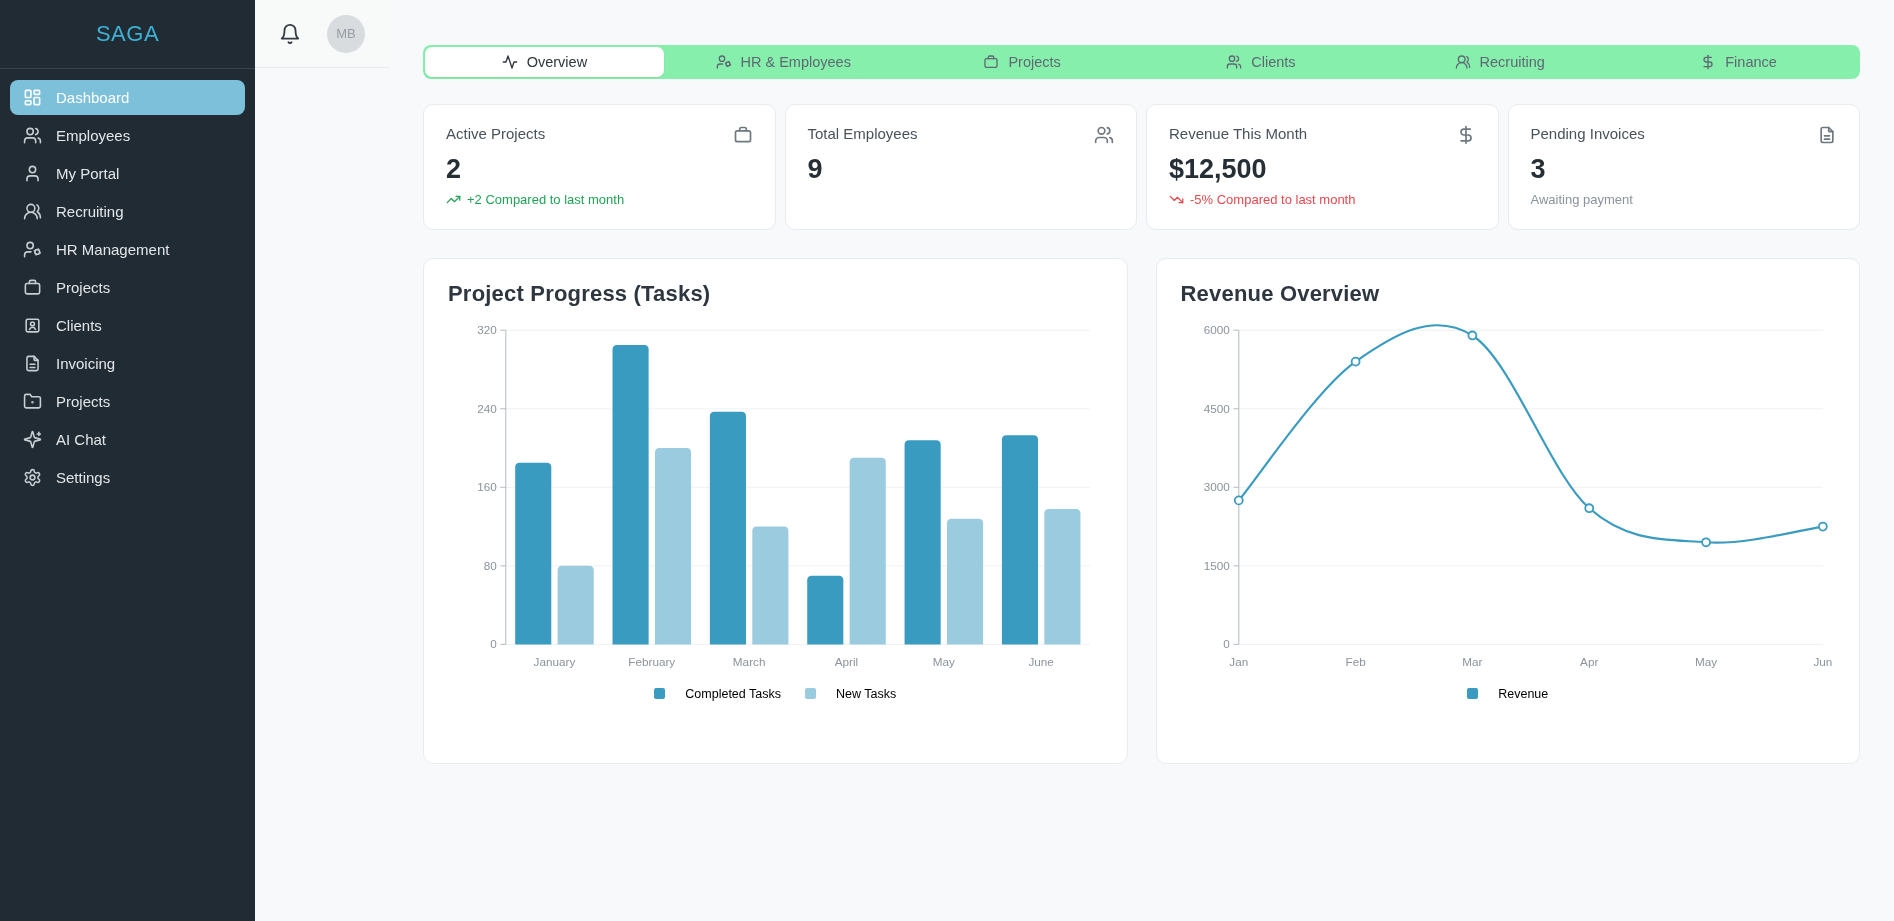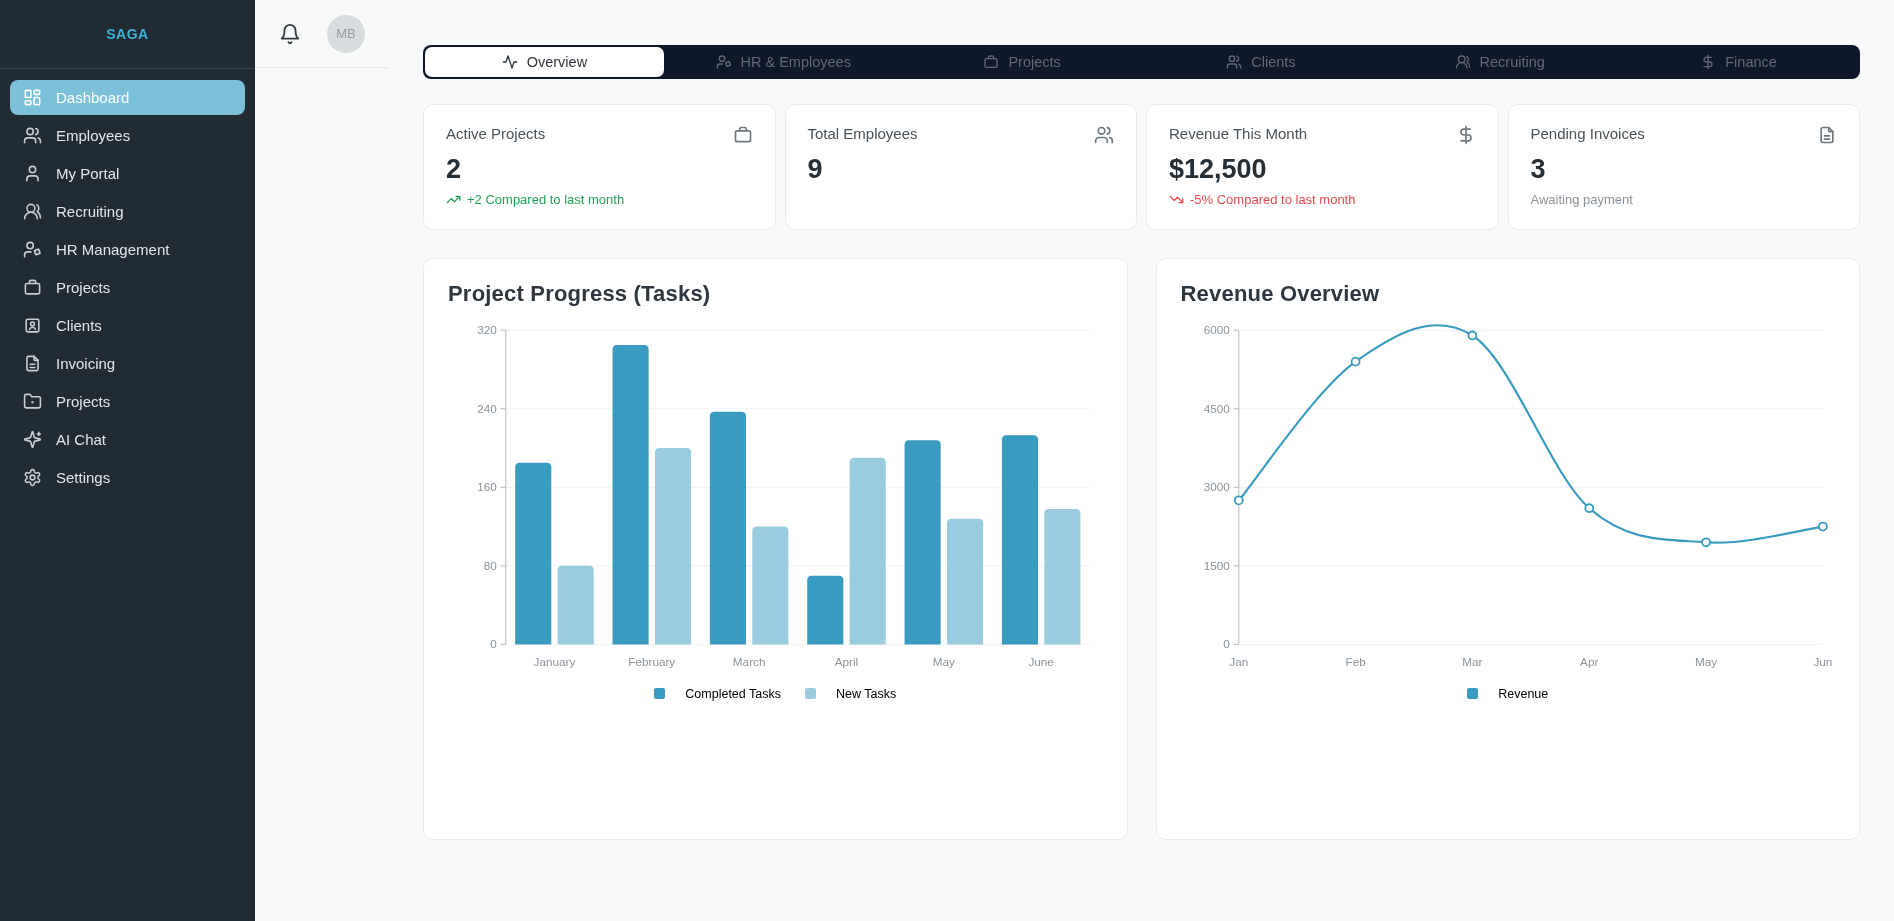--- a/index.html
+++ b/index.html
@@ -2,21 +2,21 @@
 <html><head>
 <meta charset="utf-8">
 <style>
   *{margin:0;padding:0;box-sizing:border-box}
   html,body{width:1894px;height:921px}
   body{font-family:"Liberation Sans","DejaVu Sans",sans-serif;background:#f7f9fa;overflow:hidden;-webkit-font-smoothing:antialiased}
   .app{display:flex;width:100%;height:100%}
 
   
   .sidebar{width:255px;background:#212b33;flex-shrink:0;display:flex;flex-direction:column}
-  .logo{height:68px;display:flex;align-items:center;justify-content:center;color:#3eb1d6;font-size:14px;font-weight:700;letter-spacing:.5px}
+  .logo{height:68px;display:flex;align-items:center;justify-content:center;color:#3eb1d6;font-size:22px;font-weight:400;letter-spacing:.5px}
   .sidebar-divider{border-top:1px solid #3a444c}
   .nav{padding:11px 10px;display:flex;flex-direction:column;gap:3px}
   .nav-item{display:flex;align-items:center;gap:14px;padding:8px 13px;border-radius:8px;color:#e2e6e9;font-size:15px;cursor:pointer}
   .nav-item .icon{width:19px;height:19px;color:#c6cdd3;display:inline-flex;flex-shrink:0}
   .nav-item.active{background:#7cc0da;color:#fff}
   .nav-item.active .icon{color:#fff}
   .icon svg{width:100%;height:100%;display:block}
 
   
   .main{flex:1;display:flex;flex-direction:row;min-width:0}
@@ -25,39 +25,39 @@
   .avatar{width:38px;height:38px;border-radius:50%;background:#d8dcde;color:#969da4;font-size:13px;font-weight:500;display:flex;align-items:center;justify-content:center;cursor:pointer}
   .content{flex:1;padding:26px 34px 24px;overflow:auto}
 
   .page-header{display:flex;justify-content:space-between;align-items:flex-start}
   h1{font-size:31px;color:#2e373f;font-weight:700;letter-spacing:.2px}
   .subtitle{margin-top:9px;font-size:15px;color:#8d959d}
   .export-btn{display:flex;align-items:center;gap:10px;background:#3d9ec1;color:#fff;border:none;border-radius:8px;height:40px;padding:0 19px;font-size:15px;margin-top:12px;cursor:pointer;font-family:inherit}
   .export-btn .icon{width:17px;height:17px;display:inline-flex}
 
   
-  .tabs{display:flex;background:#0f172a;border-radius:8px;margin-top:19px;padding:2px;height:34px}
+  .tabs{display:flex;background:#86efac;border-radius:8px;margin-top:19px;padding:2px;height:34px}
   .tab{flex:1;display:flex;align-items:center;justify-content:center;gap:9px;font-size:14.5px;color:#5f6973;border-radius:7px;cursor:pointer}
   .tab .icon{width:16px;height:16px;display:inline-flex}
   .tab.active{background:#fff;color:#2f363d;font-weight:500;box-shadow:0 1px 2px rgba(0,0,0,.08)}
 
   
   .stats{display:flex;gap:9px;margin-top:25px}
   .stat-card{flex:1;background:#fff;border:1px solid #e8ecee;border-radius:10px;padding:20px 22px;height:126px}
   .stat-top{display:flex;justify-content:space-between;align-items:flex-start}
   .stat-label{font-size:15px;color:#49525a}
   .stat-icon{width:20px;height:20px;color:#6e7880;display:inline-flex}
   .stat-value{font-size:27px;font-weight:700;color:#262f36;margin-top:9px}
   .stat-delta{display:flex;align-items:center;gap:6px;font-size:13px;margin-top:7px}
   .delta-up{color:#21a355}.delta-down{color:#e5484d}.delta-neutral{color:#8a939b}
   .stat-delta .icon{width:15px;height:15px;display:inline-flex}
 
   
   .charts{display:flex;gap:28px;margin-top:28px}
-  .chart-card{flex:1;background:#fff;border:1px solid #e8ecee;border-radius:10px;padding:22px 24px;height:582px;min-width:0}
+  .chart-card{flex:1;background:#fff;border:1px solid #e8ecee;border-radius:10px;padding:22px 24px;height:506px;min-width:0}
   .chart-title{font-size:22px;font-weight:700;color:#2e373f;letter-spacing:.2px}
   .chart-svg{width:100%;margin-top:16px;overflow:visible;display:block}
   .chart-svg text{font-family:"Liberation Sans","DejaVu Sans",sans-serif}
   .legend{display:flex;justify-content:center;gap:24px;margin-top:10px}
   .legend-item{display:flex;align-items:center;gap:20px;font-size:12.5px;color:#000000}
   .swatch{width:11px;height:11px;border-radius:2px;display:inline-block}
 </style>
 </head>
 <body>
 

